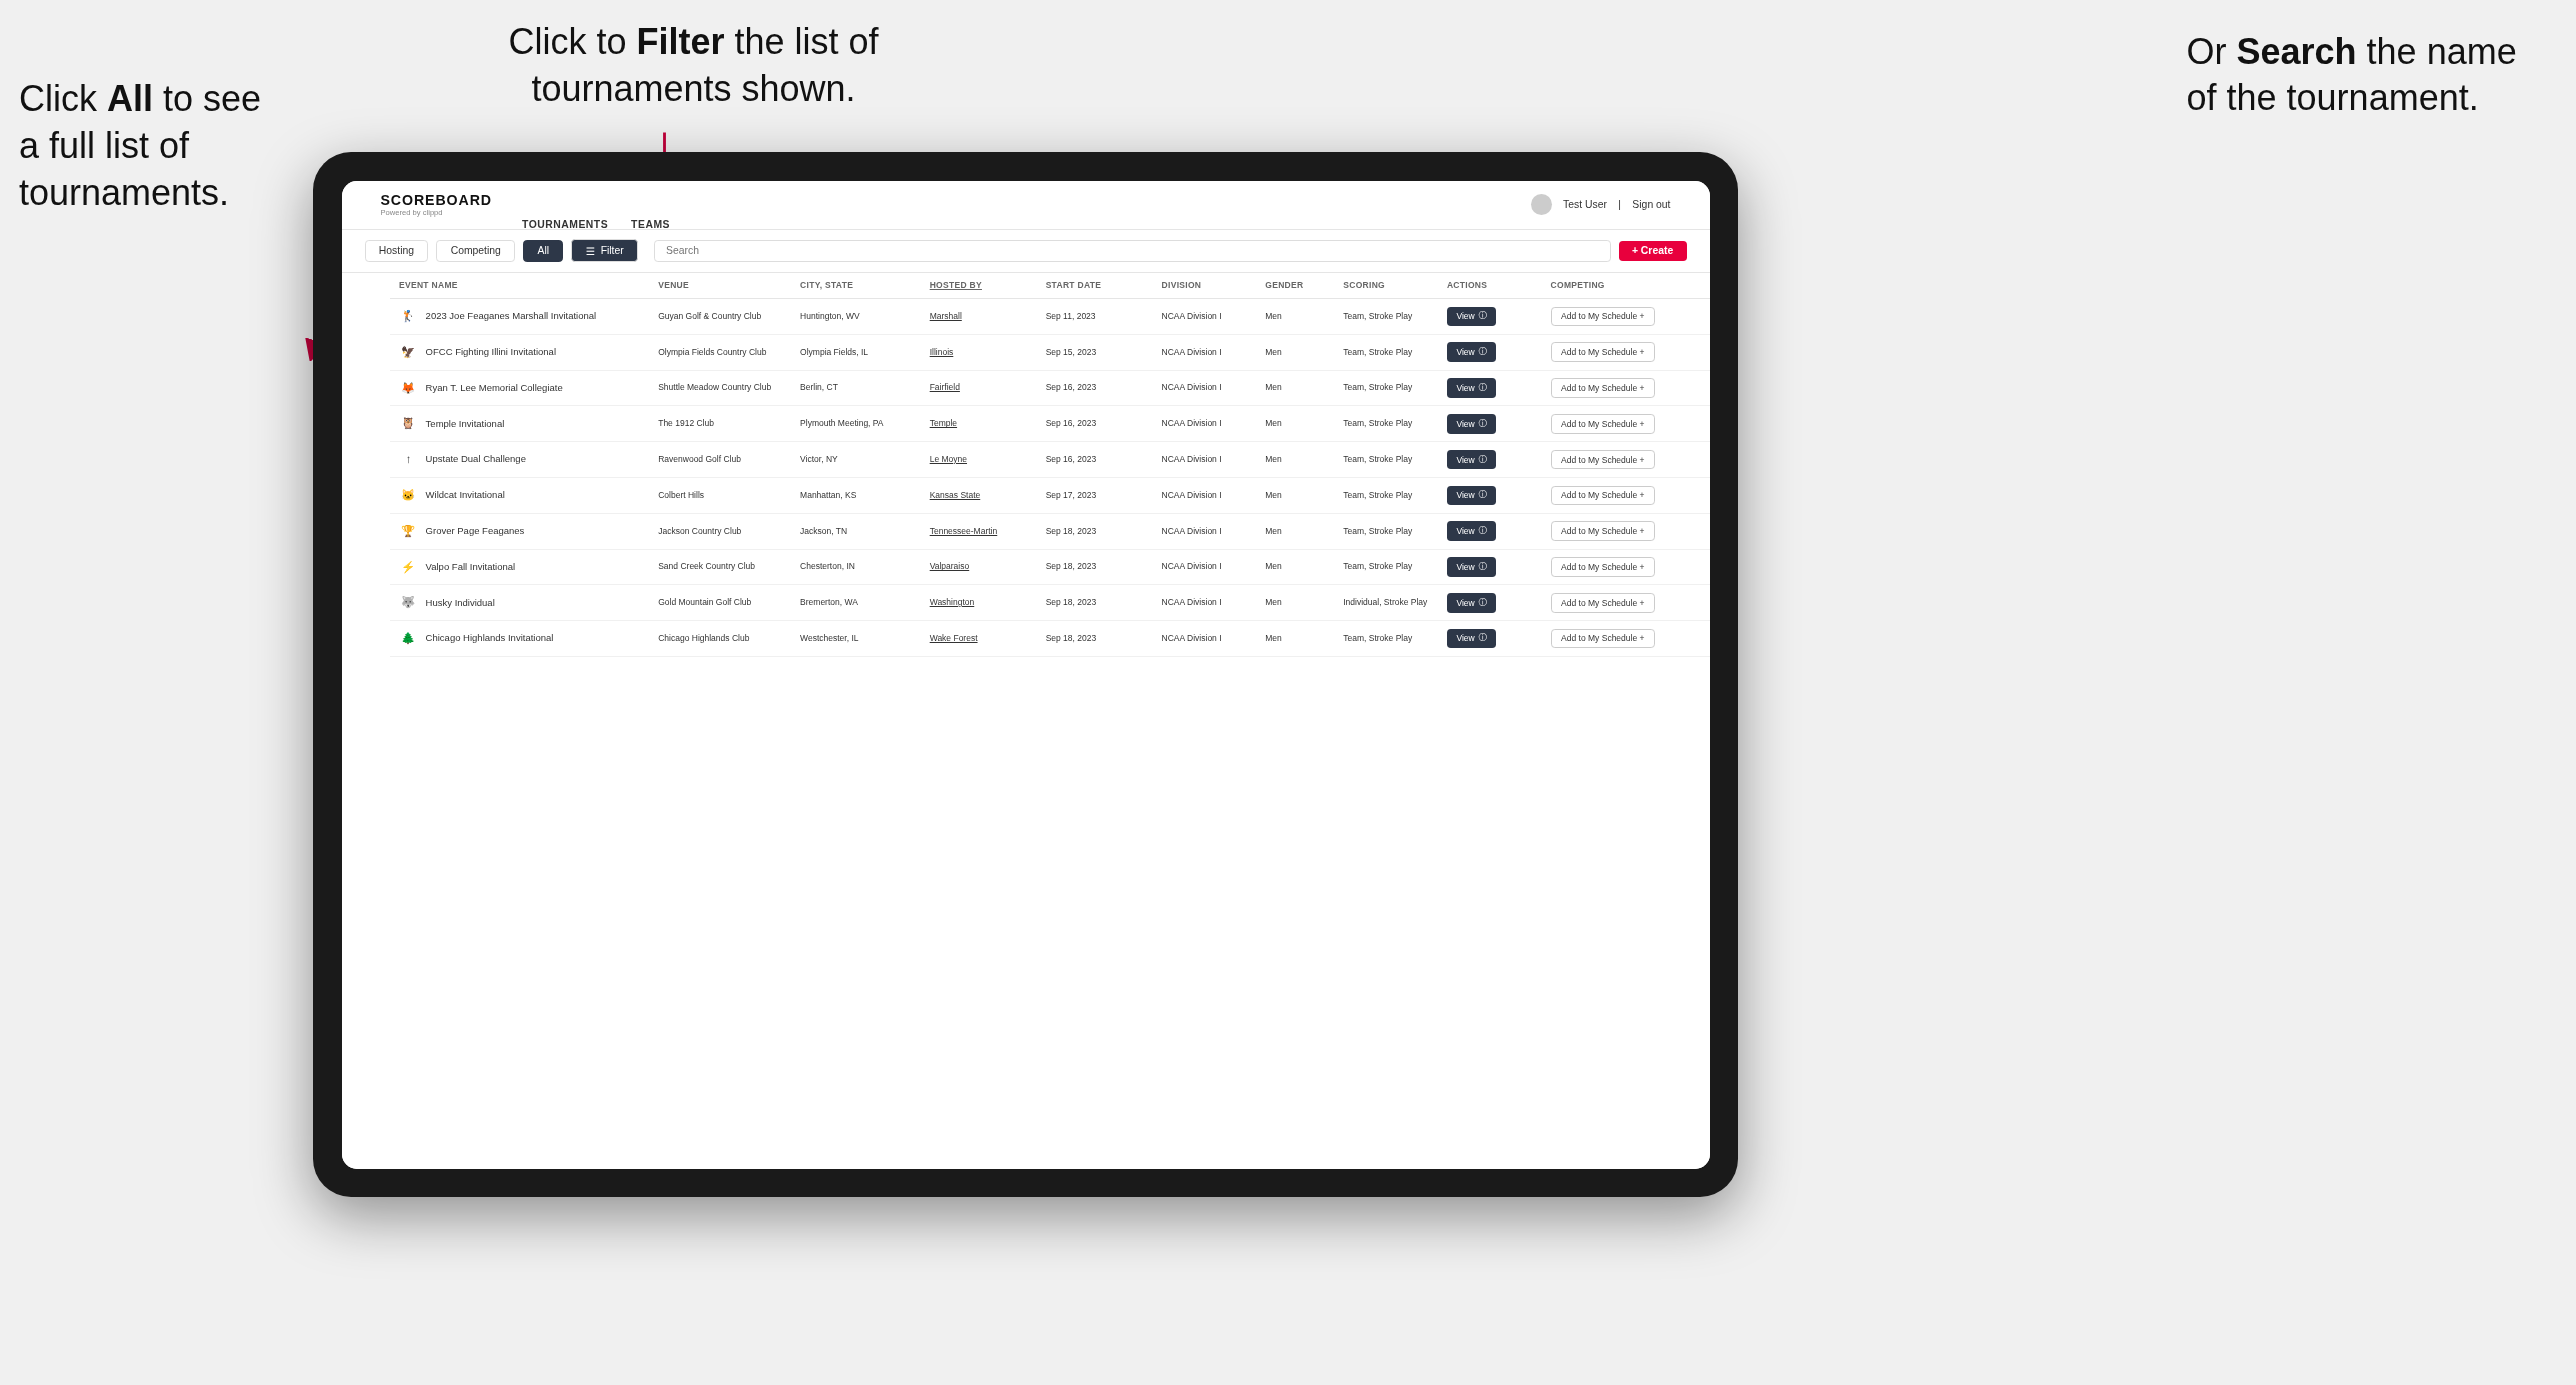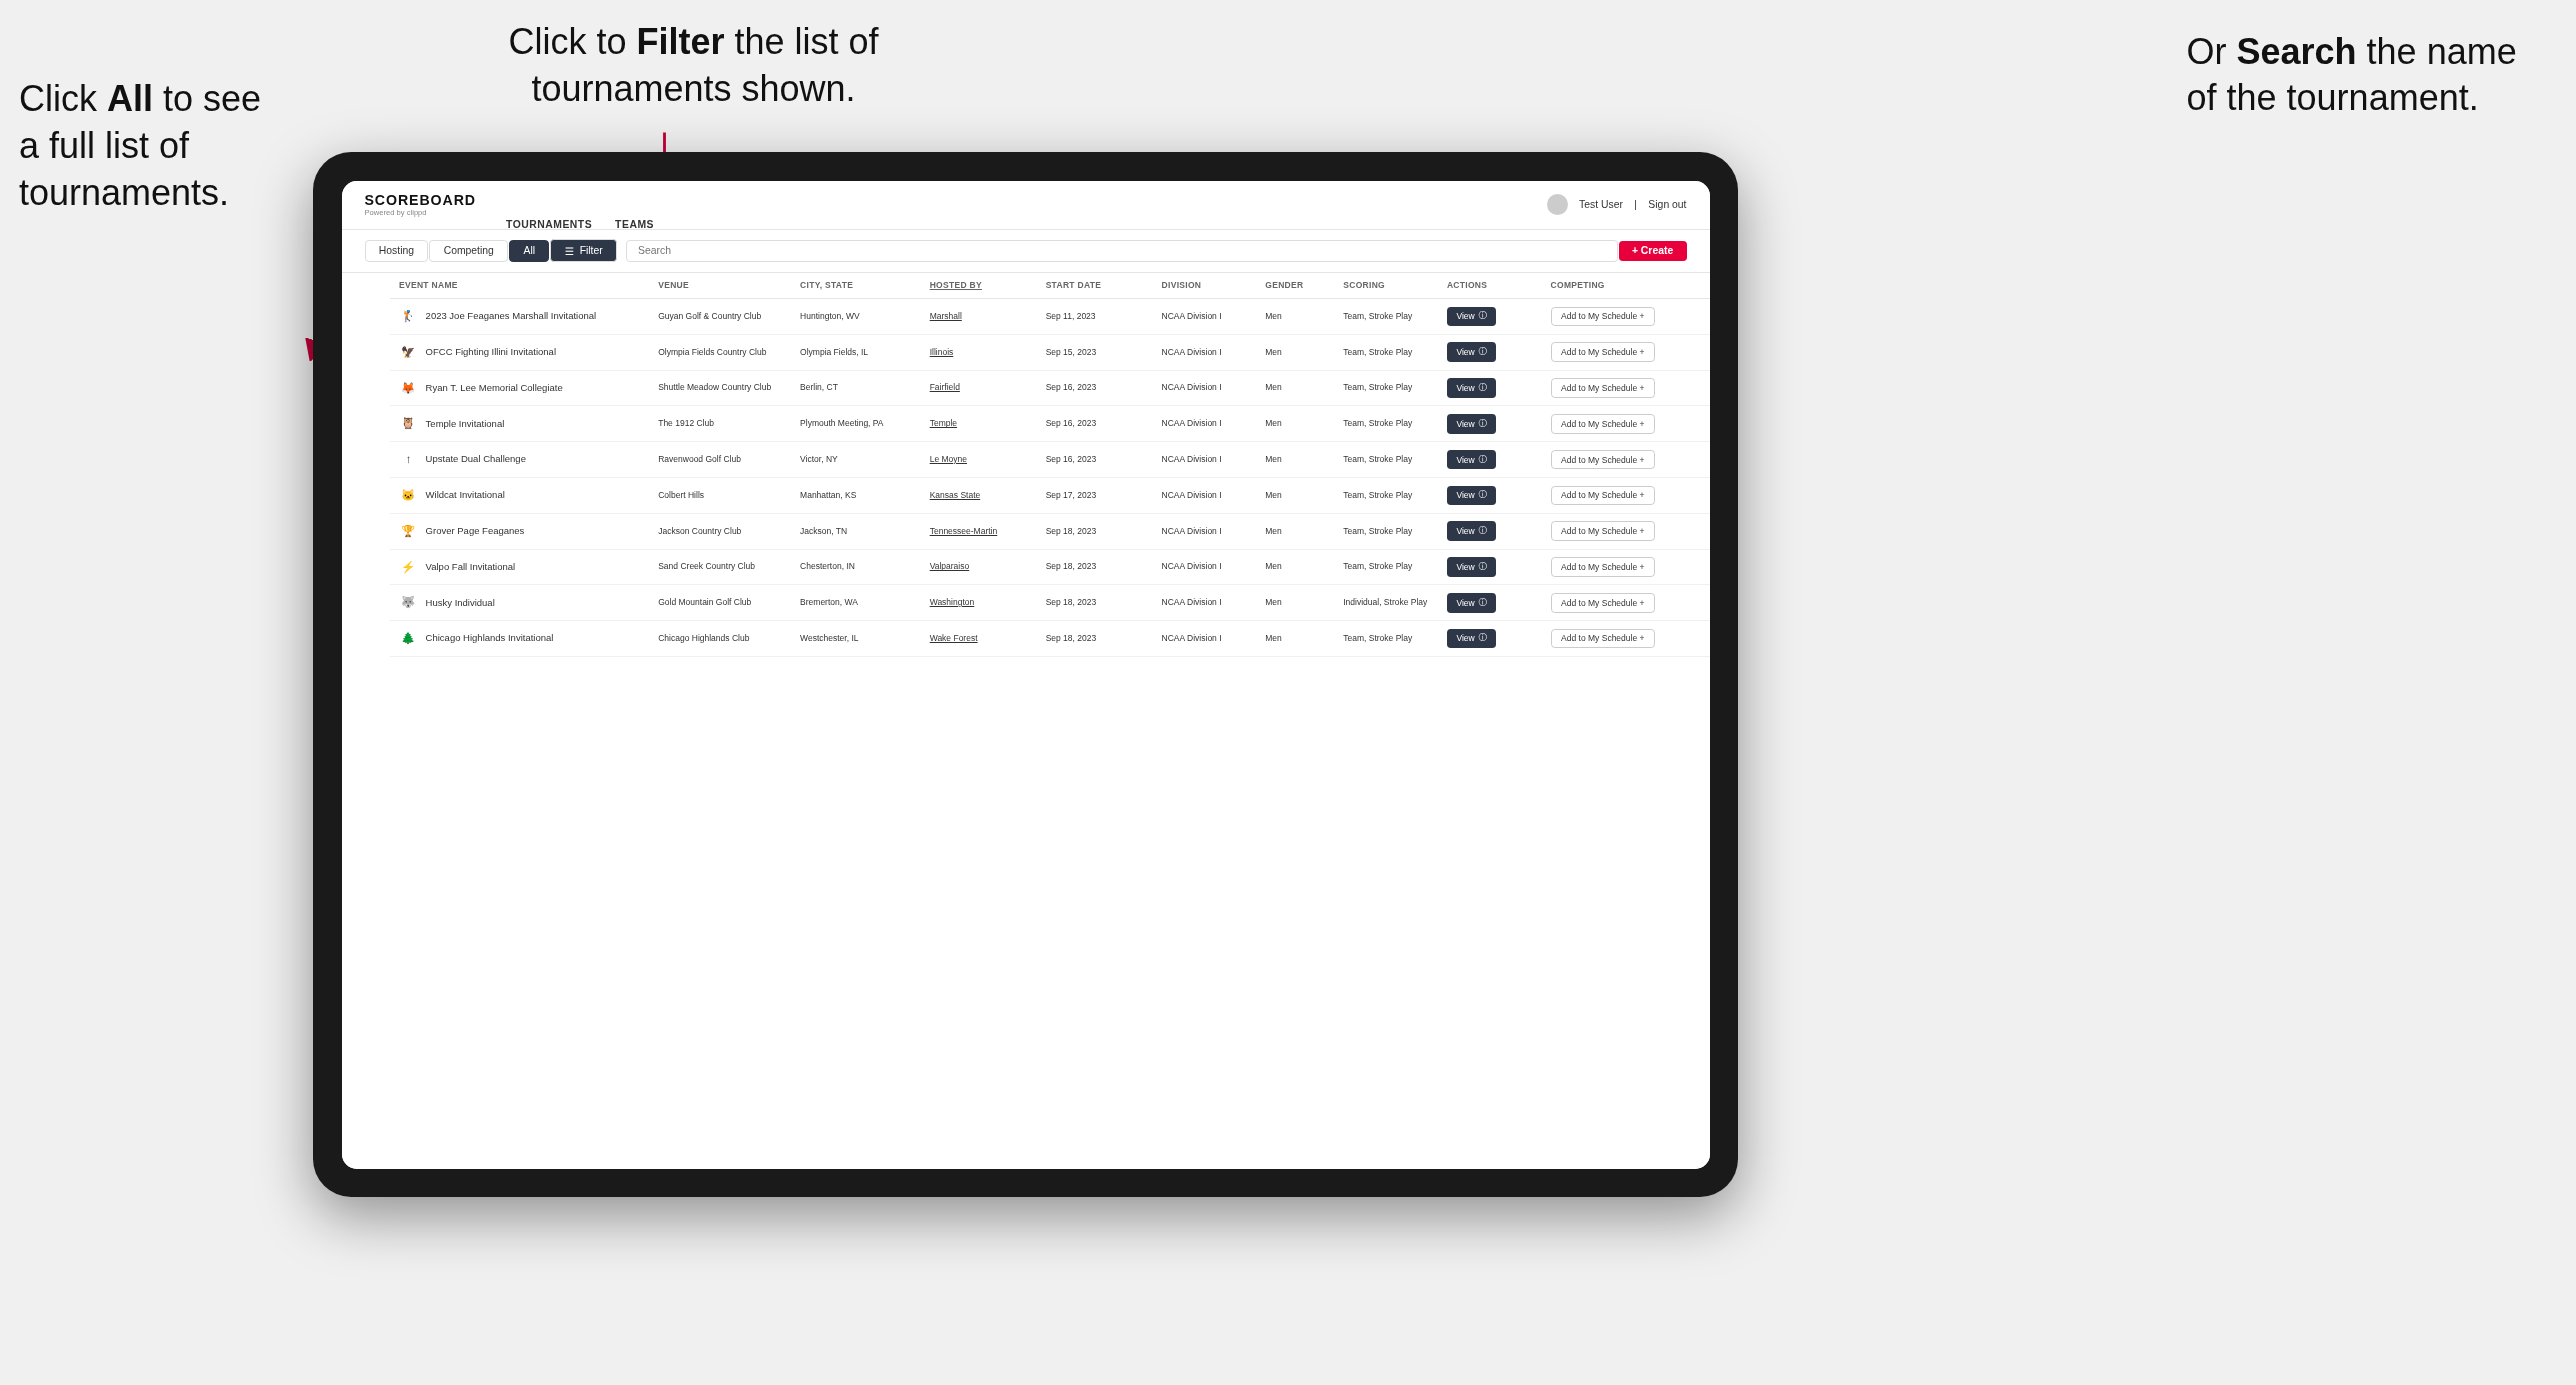--- a/index.html
+++ b/index.html
@@ -64,21 +64,21 @@
       background: #f5f5f5;
       border-radius: 15px;
       overflow: hidden;
       display: flex;
       flex-direction: column;
     }
 
     
     .header {
       background: white;
-      padding: 0 23px;
+      padding: 0 39px;
       display: flex;
       align-items: center;
       height: 49px;
       border-bottom: 0.9px solid #e5e5e5;
       flex-shrink: 0;
     }
 
     .logo {
       display: flex;
       flex-direction: column;
@@ -129,21 +129,21 @@
       background: #ccc;
       border-radius: 50%;
     }
 
     
     .toolbar {
       background: white;
       padding: 9.5px 23px;
       display: flex;
       align-items: center;
-      gap: 1px;
+      gap: 8px;
       border-bottom: 0.9px solid #e5e5e5;
       flex-shrink: 0;
     }
 
     .tab-btn {
       padding: 4.7px 13.3px;
       border-radius: 3.8px;
       border: 0.9px solid #ddd;
       background: white;
       font-size: 10.4px;

